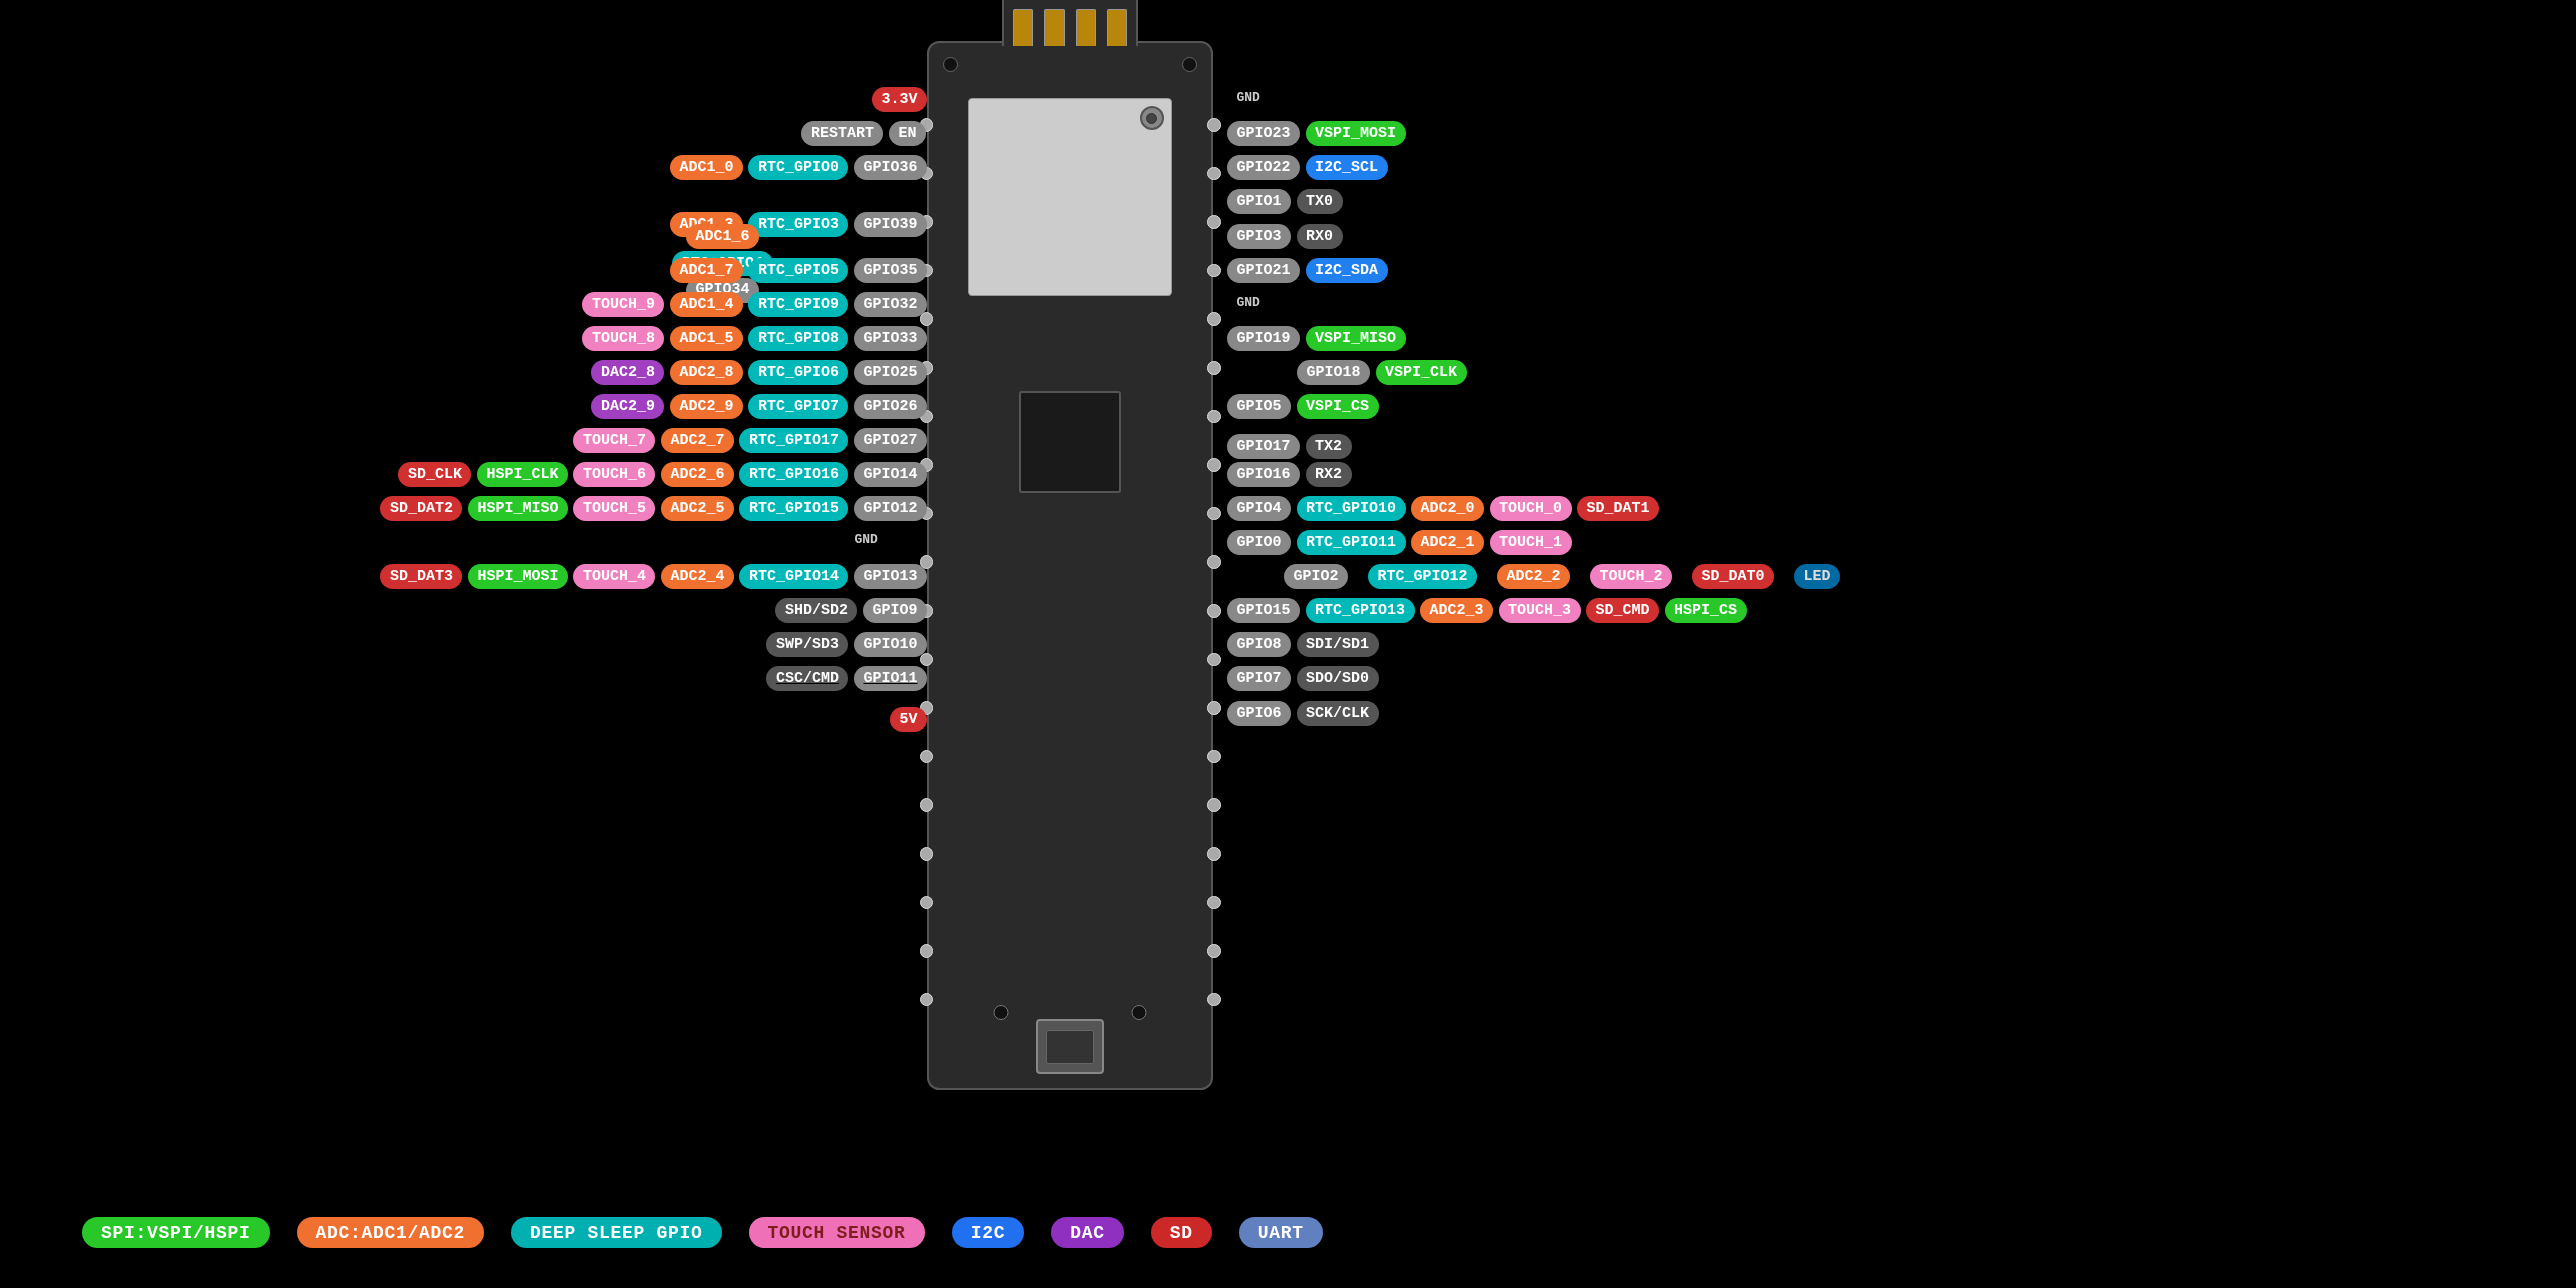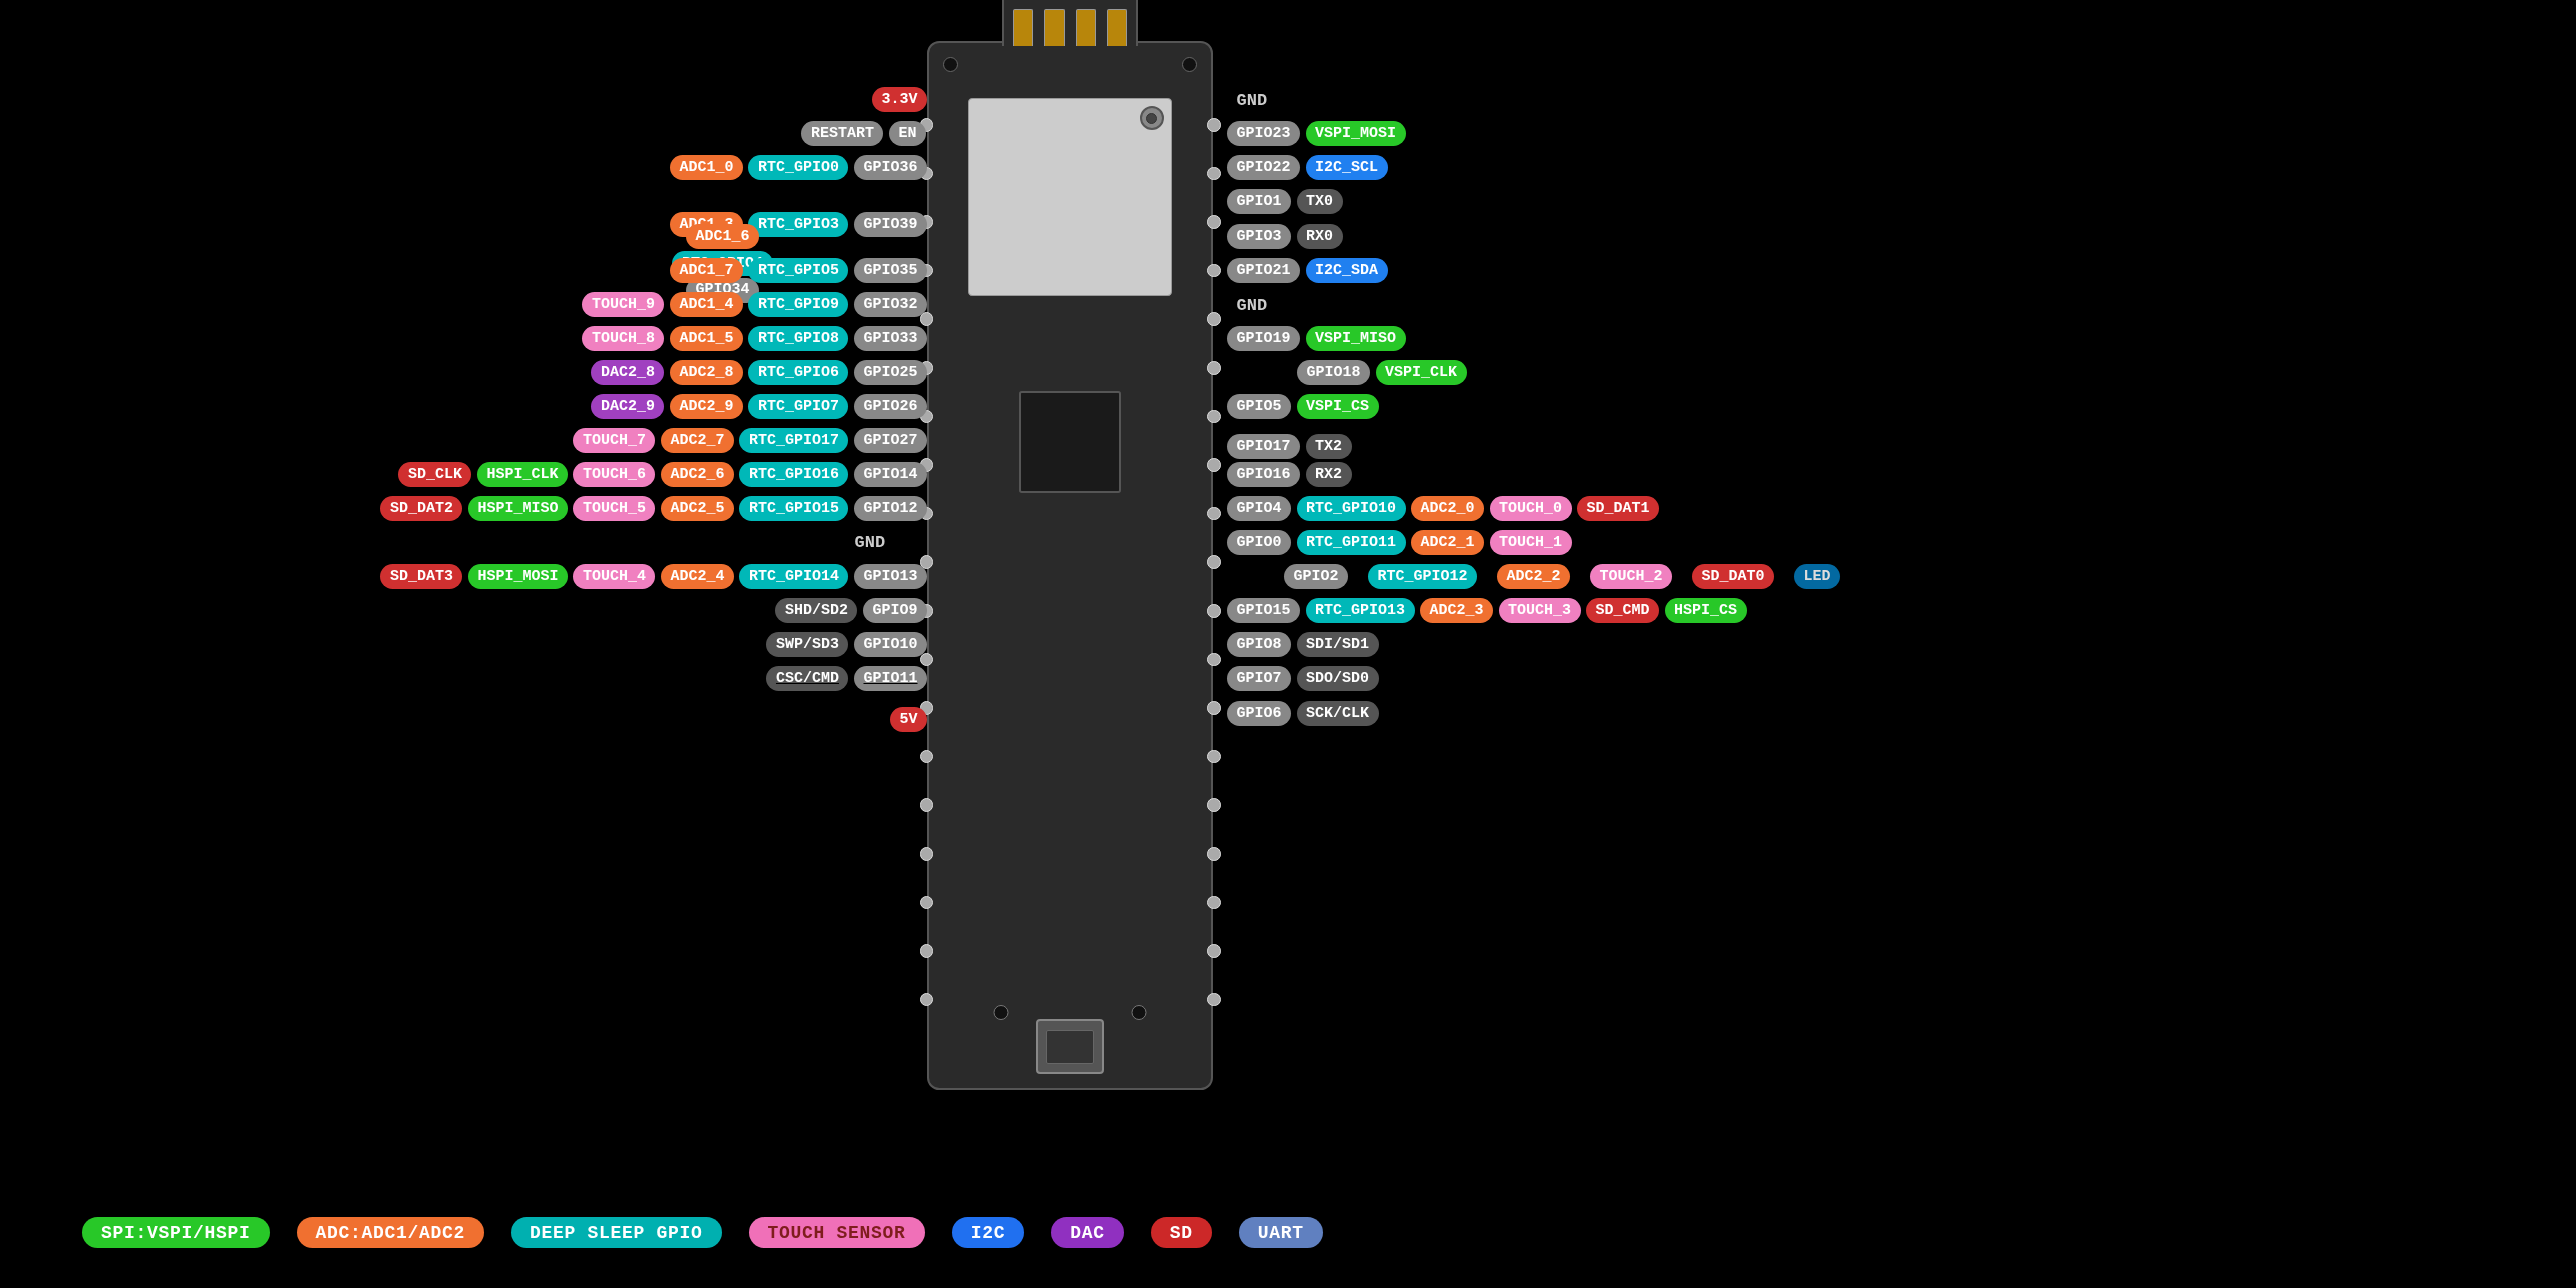--- a/index.html
+++ b/index.html
@@ -25,21 +25,21 @@
     }
     .pin-label.gray { background: #888; color: #fff; }
     .pin-label.orange { background: #f07030; color: #fff; }
     .pin-label.teal { background: #00b8b8; color: #fff; }
     .pin-label.pink { background: #f080c0; color: #fff; }
     .pin-label.purple { background: #a040c0; color: #fff; }
     .pin-label.green { background: #28c828; color: #fff; }
     .pin-label.blue { background: #2080f0; color: #fff; }
     .pin-label.red { background: #d03030; color: #fff; }
     .pin-label.darkgray { background: #555; color: #fff; }
-    .pin-label.text-only { background: transparent; color: #ccc; font-size: 17px; }
+    .pin-label.text-only { background: transparent; color: #ccc; font-size: 13px; }
 
     
     .board {
       position: absolute;
       left: 927px;
       top: 41px;
       width: 286px;
       height: 1049px;
       background: #2a2a2a;
       border-radius: 12.3px;

